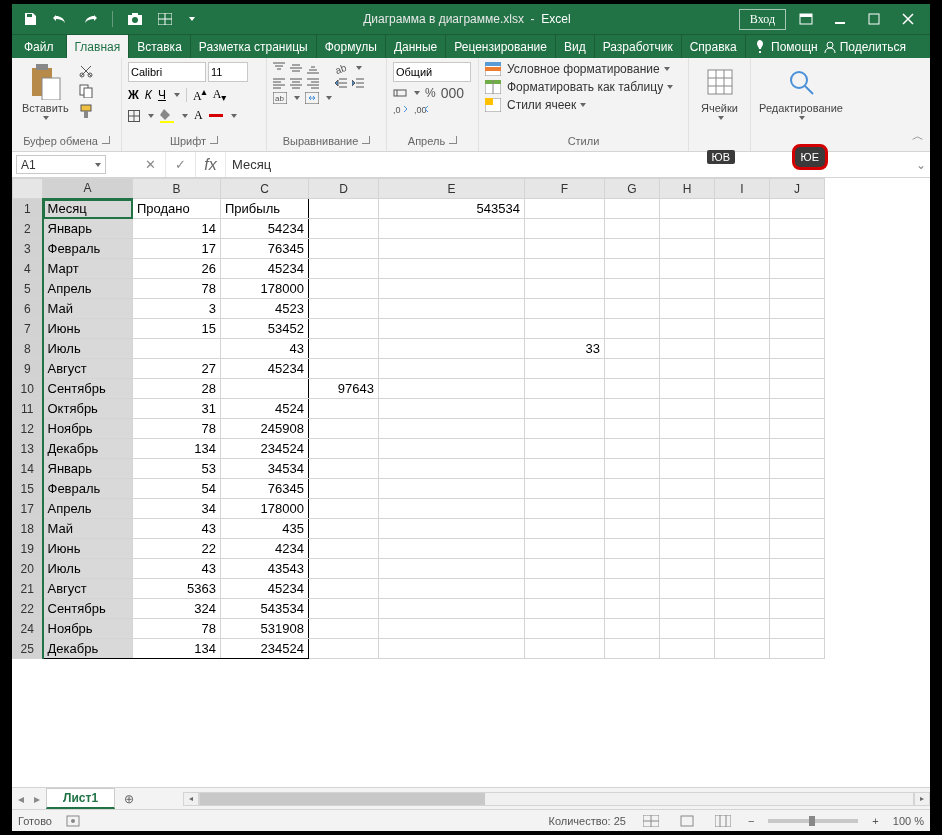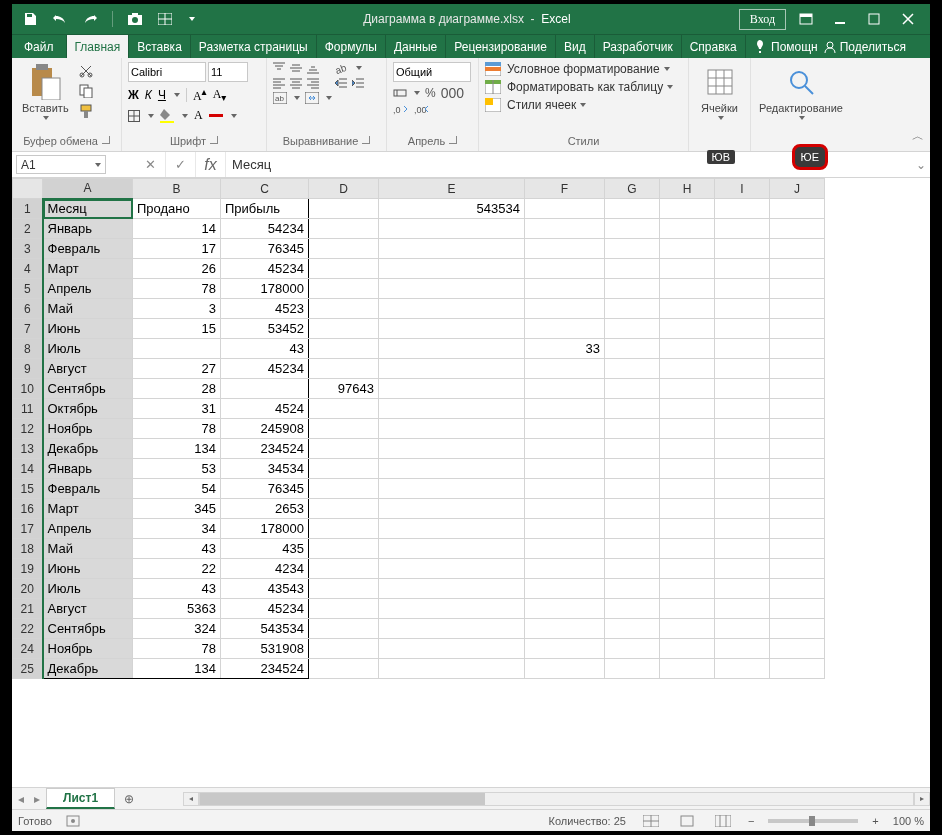--- a/index.html
+++ b/index.html
@@ -1033,33 +1033,20 @@
               <td></td>
               <td></td>
               <td></td>
               <td></td>
             </tr>
             <tr>
               <th class="rowhdr sel-hdr">15</th>
               <td class="data-border-l selected">Февраль</td>
               <td class="num">54</td>
               <td class="num data-border-r">76345</td>
-              <td></td>
-              <td></td>
-              <td></td>
-              <td></td>
-              <td></td>
-              <td></td>
-              <td></td>
-            </tr>
-            <tr>
-              <th class="rowhdr sel-hdr">16</th>
-              <td class="data-border-l selected">Март</td>
-              <td class="num">345</td>
-              <td class="num data-border-r">2653</td>
               <td></td>
               <td></td>
               <td></td>
               <td></td>
               <td></td>
               <td></td>
               <td></td>
             </tr>
             <tr>
               <th class="rowhdr sel-hdr">17</th>

